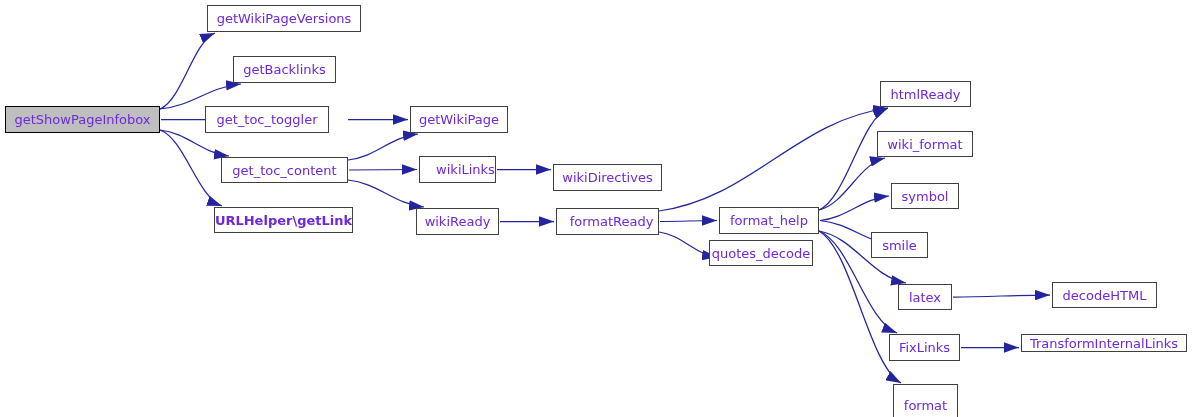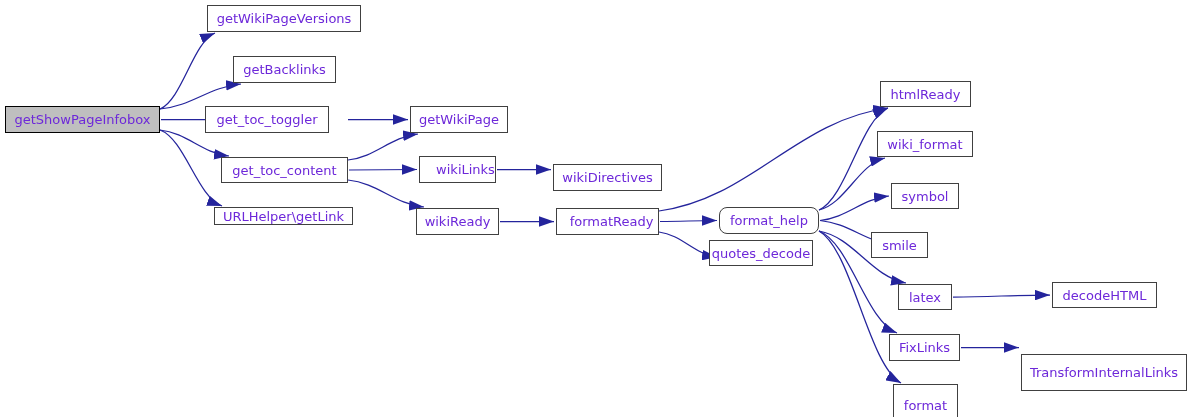--- a/index.html
+++ b/index.html
@@ -67,31 +67,31 @@
         <path d="M953,297 C991.8,296.76 1011.2,295.24 1050,295" class="edge" stroke="#24249c" marker-end="url(#arrow)"></path>
         <path d="M961,347.5 C984.2,347.5 995.8,347.5 1019,347.5" class="edge" stroke="#24249c" marker-end="url(#arrow)"></path>
       </g>
   </svg>
   <div id="node-layer">
       <div class="node highlight" style="left: 5px; top: 106px; width: 155px; height: 27px;">getShowPageInfobox</div>
       <div class="node" style="left: 207px; top: 5px; width: 154px; height: 27px;">getWikiPageVersions</div>
       <div class="node" style="left: 233px; top: 56px; width: 103px; height: 27px;">getBacklinks</div>
       <div class="node" style="left: 205px; top: 106px; width: 124px; height: 27px;">get_toc_toggler</div>
       <div class="node" style="left: 221px; top: 157px; width: 127px; height: 26px;">get_toc_content</div>
-      <div class="node" style="left: 214px; top: 207px; width: 139px; height: 18px;">URLHelper\getLink</div>
+      <div class="node" style="left: 214px; top: 207px; width: 139px; height: 26px; font-weight: bold;">URLHelper\getLink</div>
       <div class="node" style="left: 410px; top: 106px; width: 98px; height: 27px;">getWikiPage</div>
       <div class="node" style="left: 419px; top: 156px; width: 77px; height: 27px; padding-left: 16px;">wikiLinks</div>
       <div class="node" style="left: 553px; top: 156px; width: 109px; height: 27px; margin-top: 8px;">wikiDirectives</div>
       <div class="node" style="left: 416px; top: 208px; width: 83px; height: 27px;">wikiReady</div>
       <div class="node" style="left: 556px; top: 208px; width: 103px; height: 27px; padding-left: 8px;">formatReady</div>
-      <div class="node" style="left: 719px; top: 207px; width: 100px; height: 27px; border-radius: 8px;">format_help</div>
+      <div class="node" style="left: 719px; top: 207px; width: 100px; height: 27px;">format_help</div>
       <div class="node" style="left: 709px; top: 240px; width: 104px; height: 26px;">quotes_decode</div>
       <div class="node" style="left: 880px; top: 81px; width: 91px; height: 26px; text-align: right;">htmlReady</div>
       <div class="node" style="left: 877px; top: 131px; width: 96px; height: 26px;">wiki_format</div>
       <div class="node" style="left: 891px; top: 183px; width: 68px; height: 26px; text-align: center;">symbol</div>
       <div class="node" style="left: 871px; top: 232px; width: 57px; height: 26px;">smile</div>
       <div class="node" style="left: 898px; top: 284px; width: 54px; height: 26px;">latex</div>
       <div class="node" style="left: 1052px; top: 282px; width: 105px; height: 26px;">decodeHTML</div>
       <div class="node" style="left: 889px; top: 334px; width: 71px; height: 27px;">FixLinks</div>
-      <div class="node" style="left: 1021px; top: 334px; width: 166px; height: 37px; margin-top: 20px;">TransformInternalLinks</div>
+      <div class="node" style="left: 1021px; top: 334px; width: 166px; height: 18px;">TransformInternalLinks</div>
       <div class="node" style="left: 893px; top: 384px; width: 65px; height: 43px;">format</div>
     </div>
 </div>
 
 </body></html>

